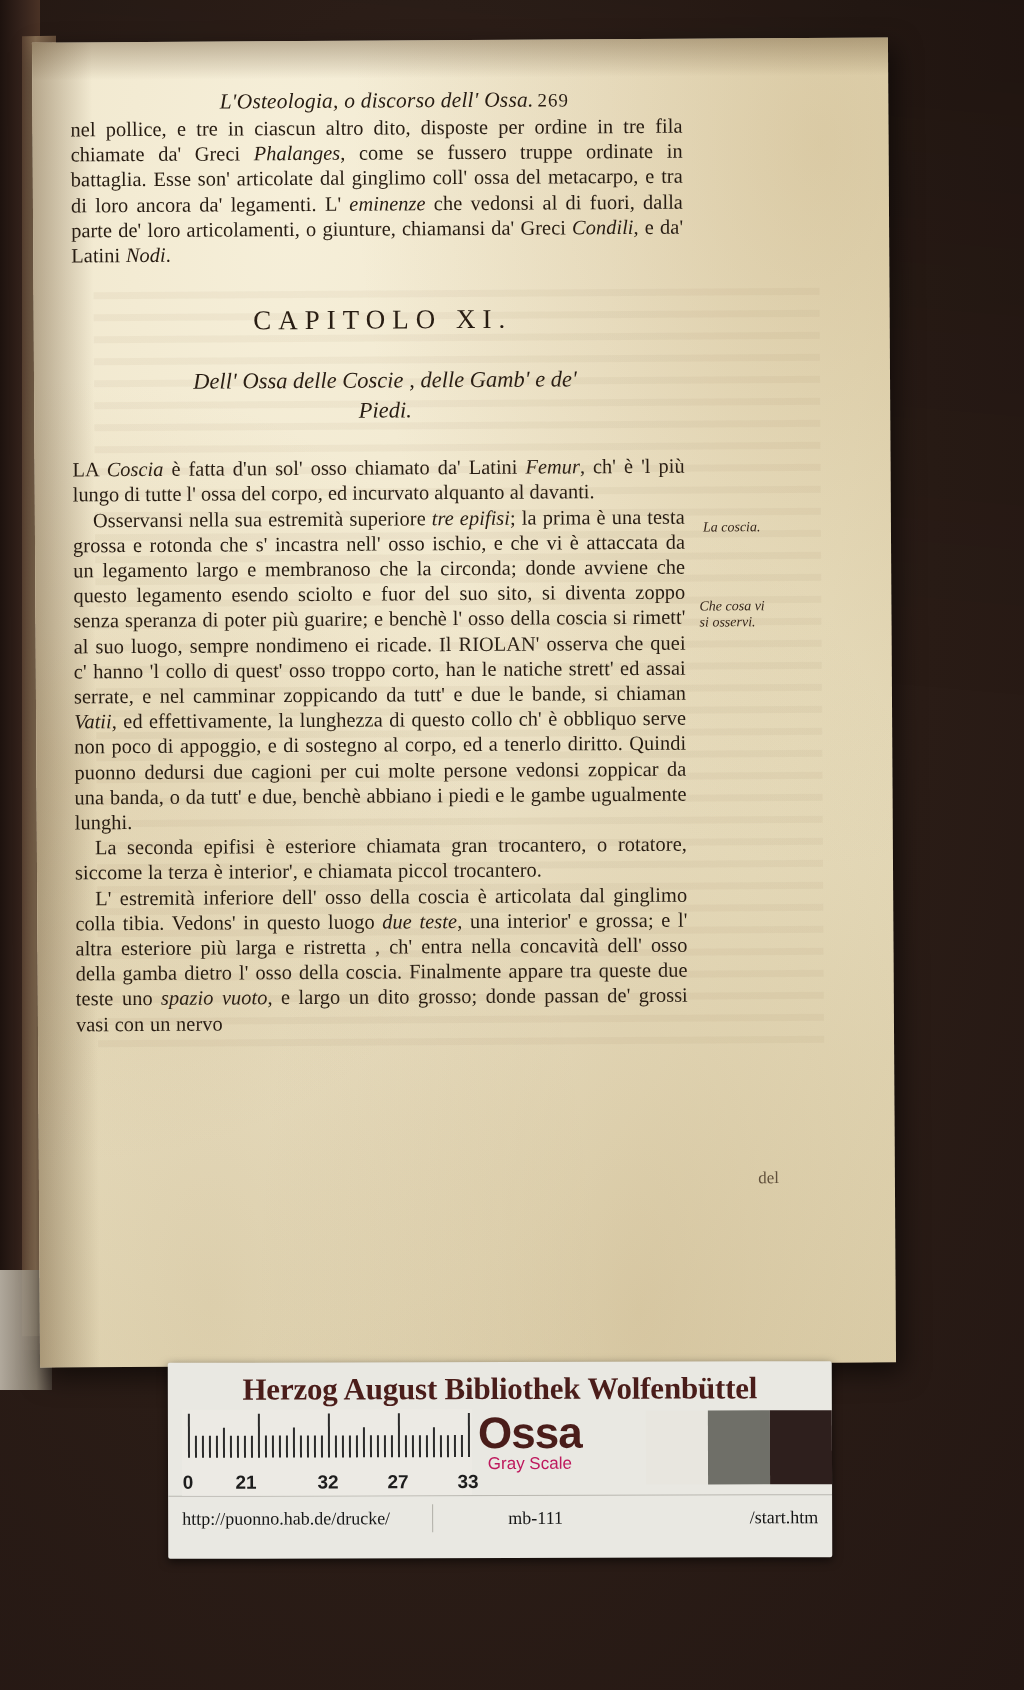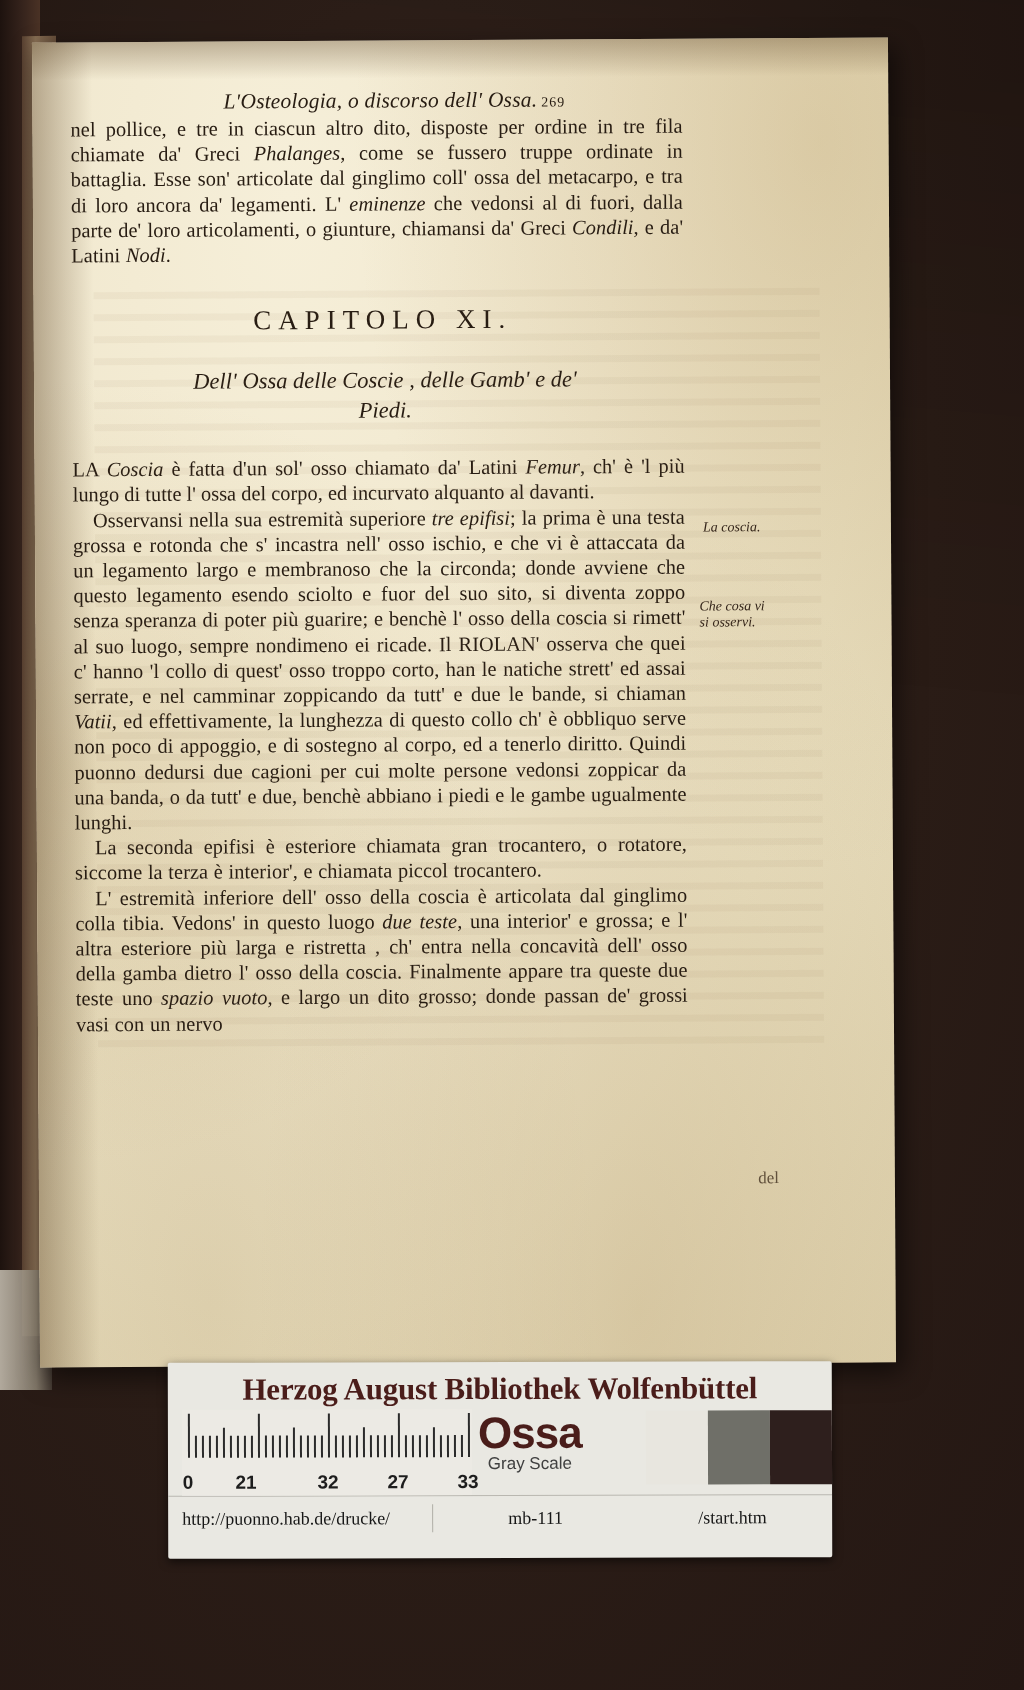--- a/index.html
+++ b/index.html
@@ -111,21 +111,21 @@
     font-style: italic;
     font-size: 21.5px;
     text-align: center;
     letter-spacing: .2px;
     margin: 0 0 2px 0;
     padding-left: 36px;
     white-space: nowrap;
   }
   .running-head .pageno {
     font-style: normal;
-    font-size: 14px;
+    font-size: 19px;
     letter-spacing: 1px;
     margin-left: 4px;
   }
 
   p.body {
     margin: 0;
     font-size: 20.4px;
     line-height: 25.2px;
     text-align: justify;
     text-justify: inter-word;
@@ -252,21 +252,21 @@
     font-family: "Liberation Sans", sans-serif;
     font-weight: bold;
     font-size: 44px;
     color: #4a1d1a;
     letter-spacing: -1px;
     line-height: 44px;
   }
   #kodak-sub {
     font-family: "Liberation Sans", sans-serif;
     font-size: 17px;
-    color: #404040;
+    color: #be185d;
     text-align: center;
     margin-top: -1px;
   }
   #gray-patches {
     position: absolute;
     right: 0; top: 2px;
     display: flex;
     height: 74px;
   }
   .patch { width: 62px; height: 100%; }
@@ -276,21 +276,21 @@
     align-items: center;
     border-top: 1px solid #b9b7b0;
     height: 44px;
     font-family: "Liberation Serif", serif;
     font-size: 18px;
     color: #171717;
     padding: 0 14px;
   }
   #url-left { width: 250px; }
   #shelfmark { flex: 1; text-align: center; padding-right: 60px; }
-  #url-right { width: 120px; }
+  #url-right { width: 120px; text-align: right; }
 
   .vrule {
     width: 1px; height: 28px; background: #b0aea7;
   }
 </style>
 </head>
 <body>
 
 <div id="scan-bg"></div>
 <div id="binding-gutter"></div>

